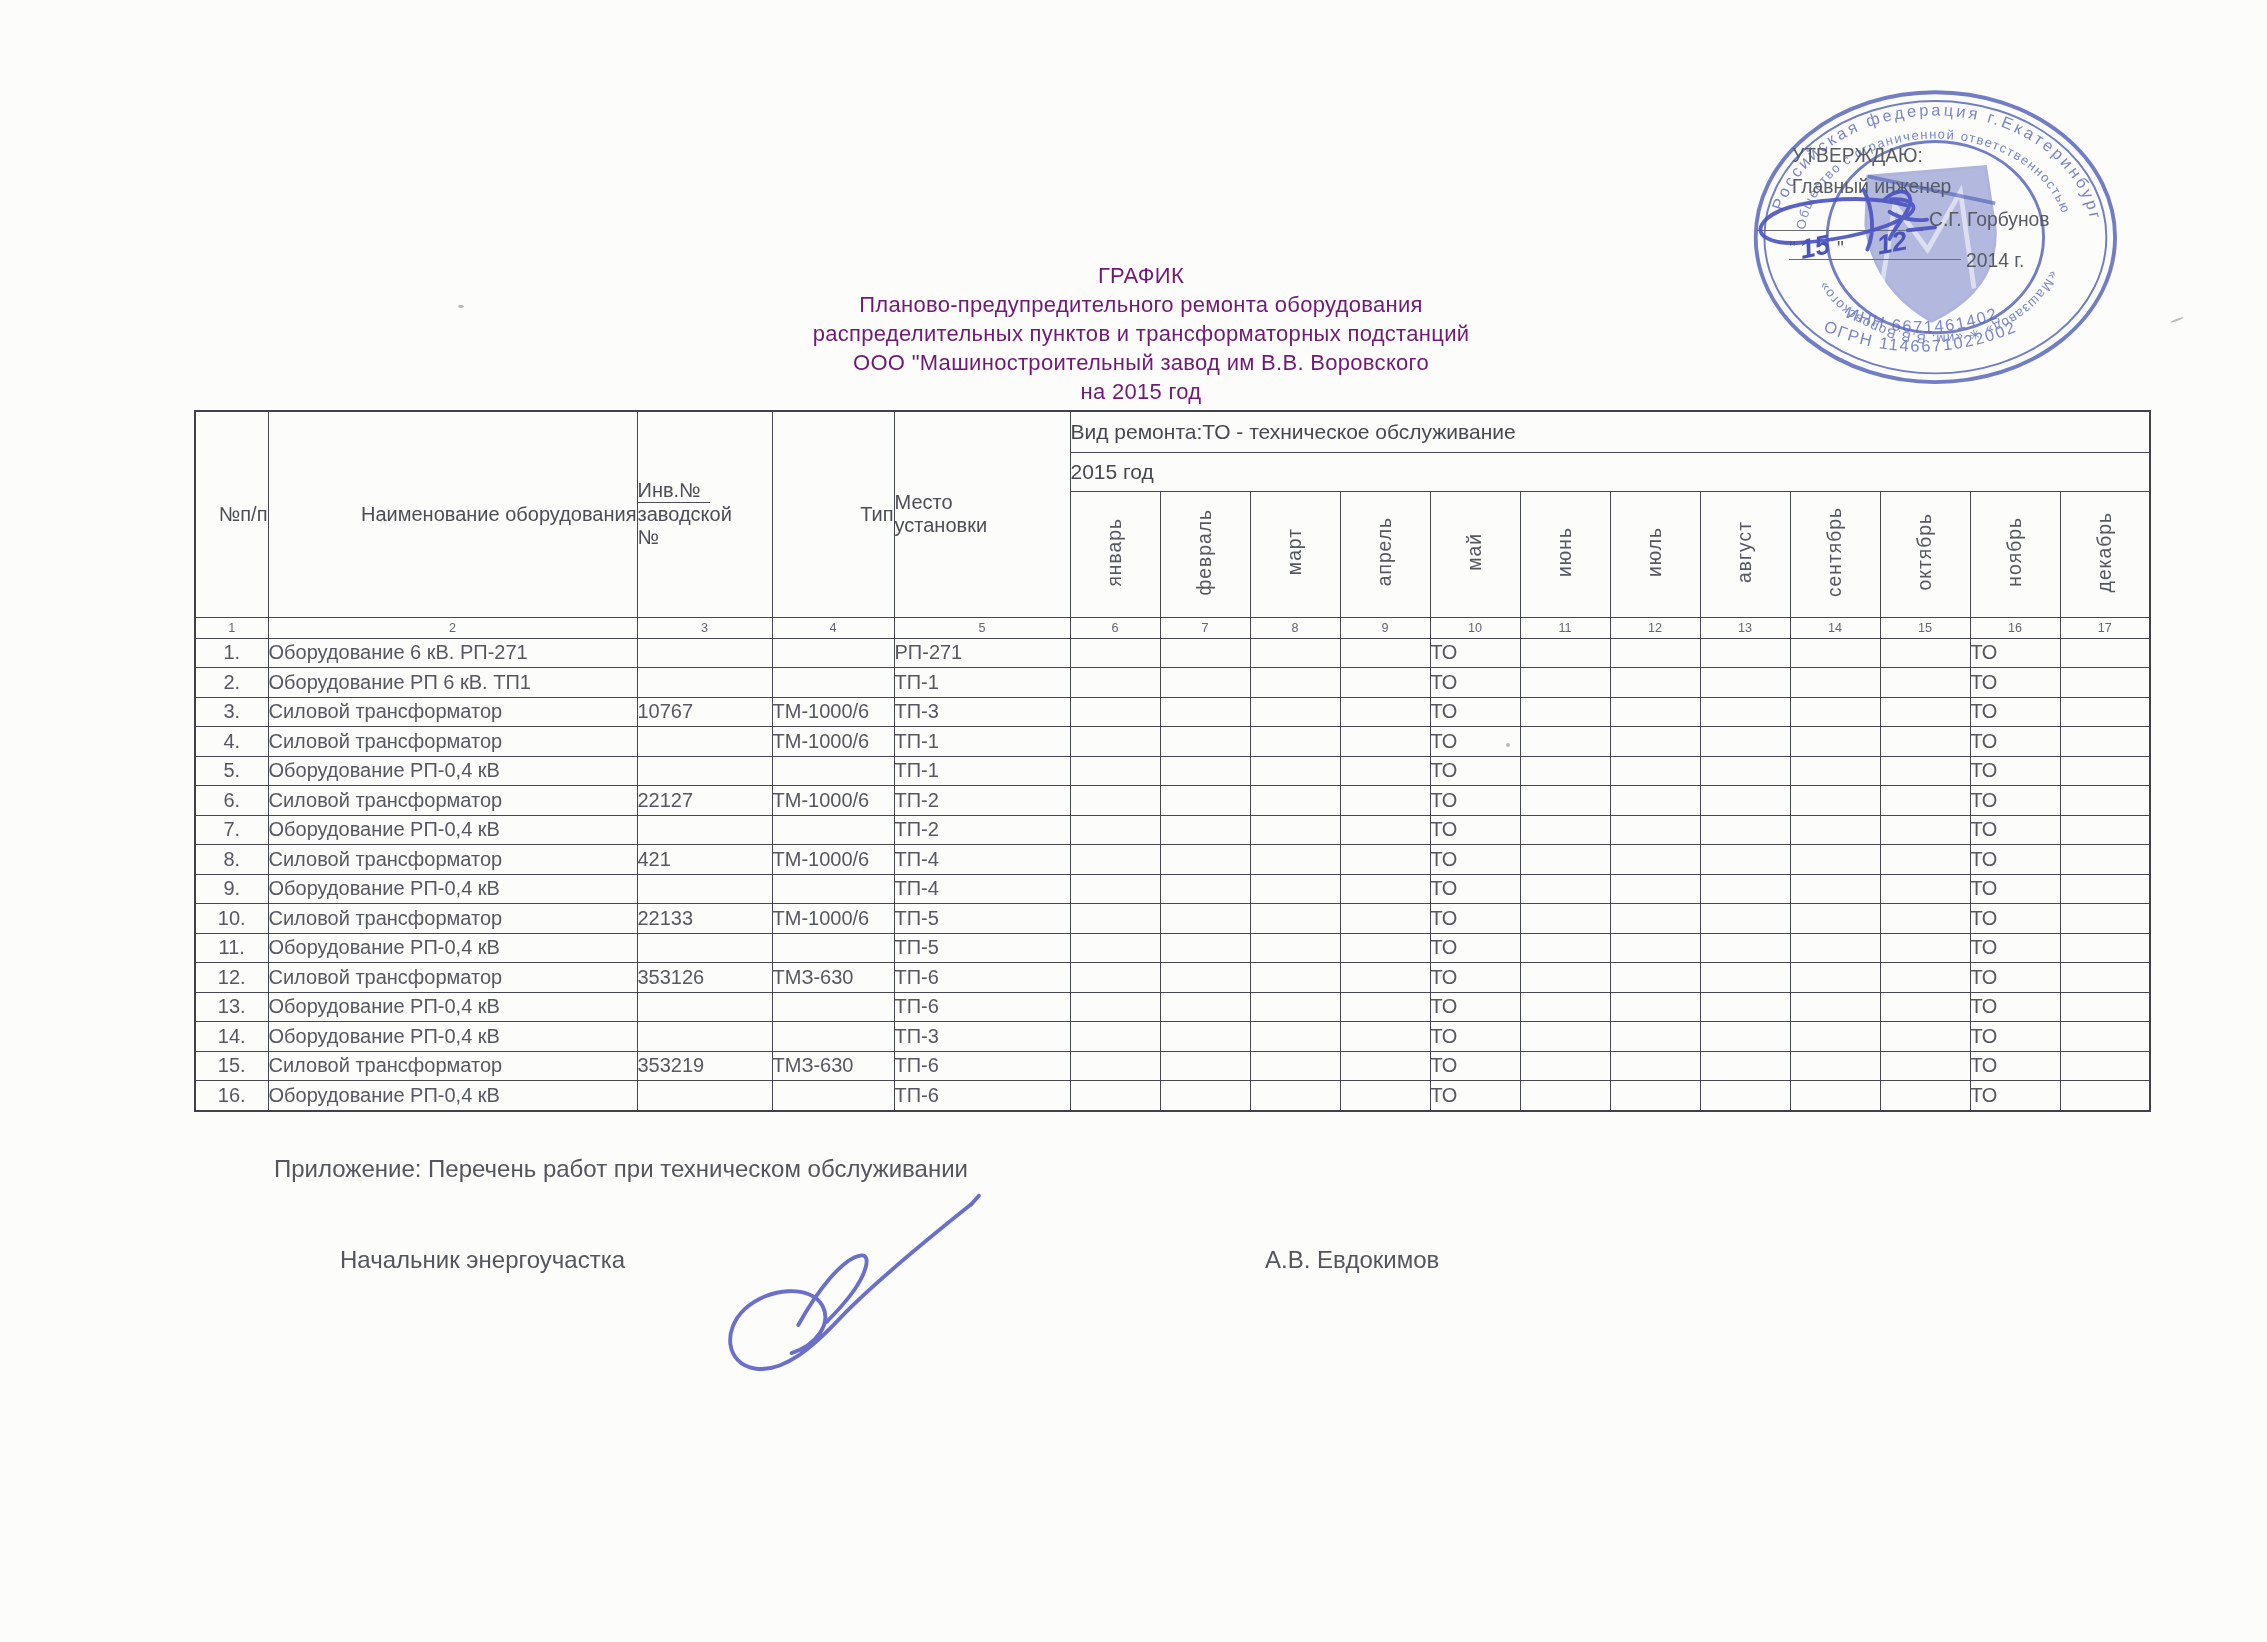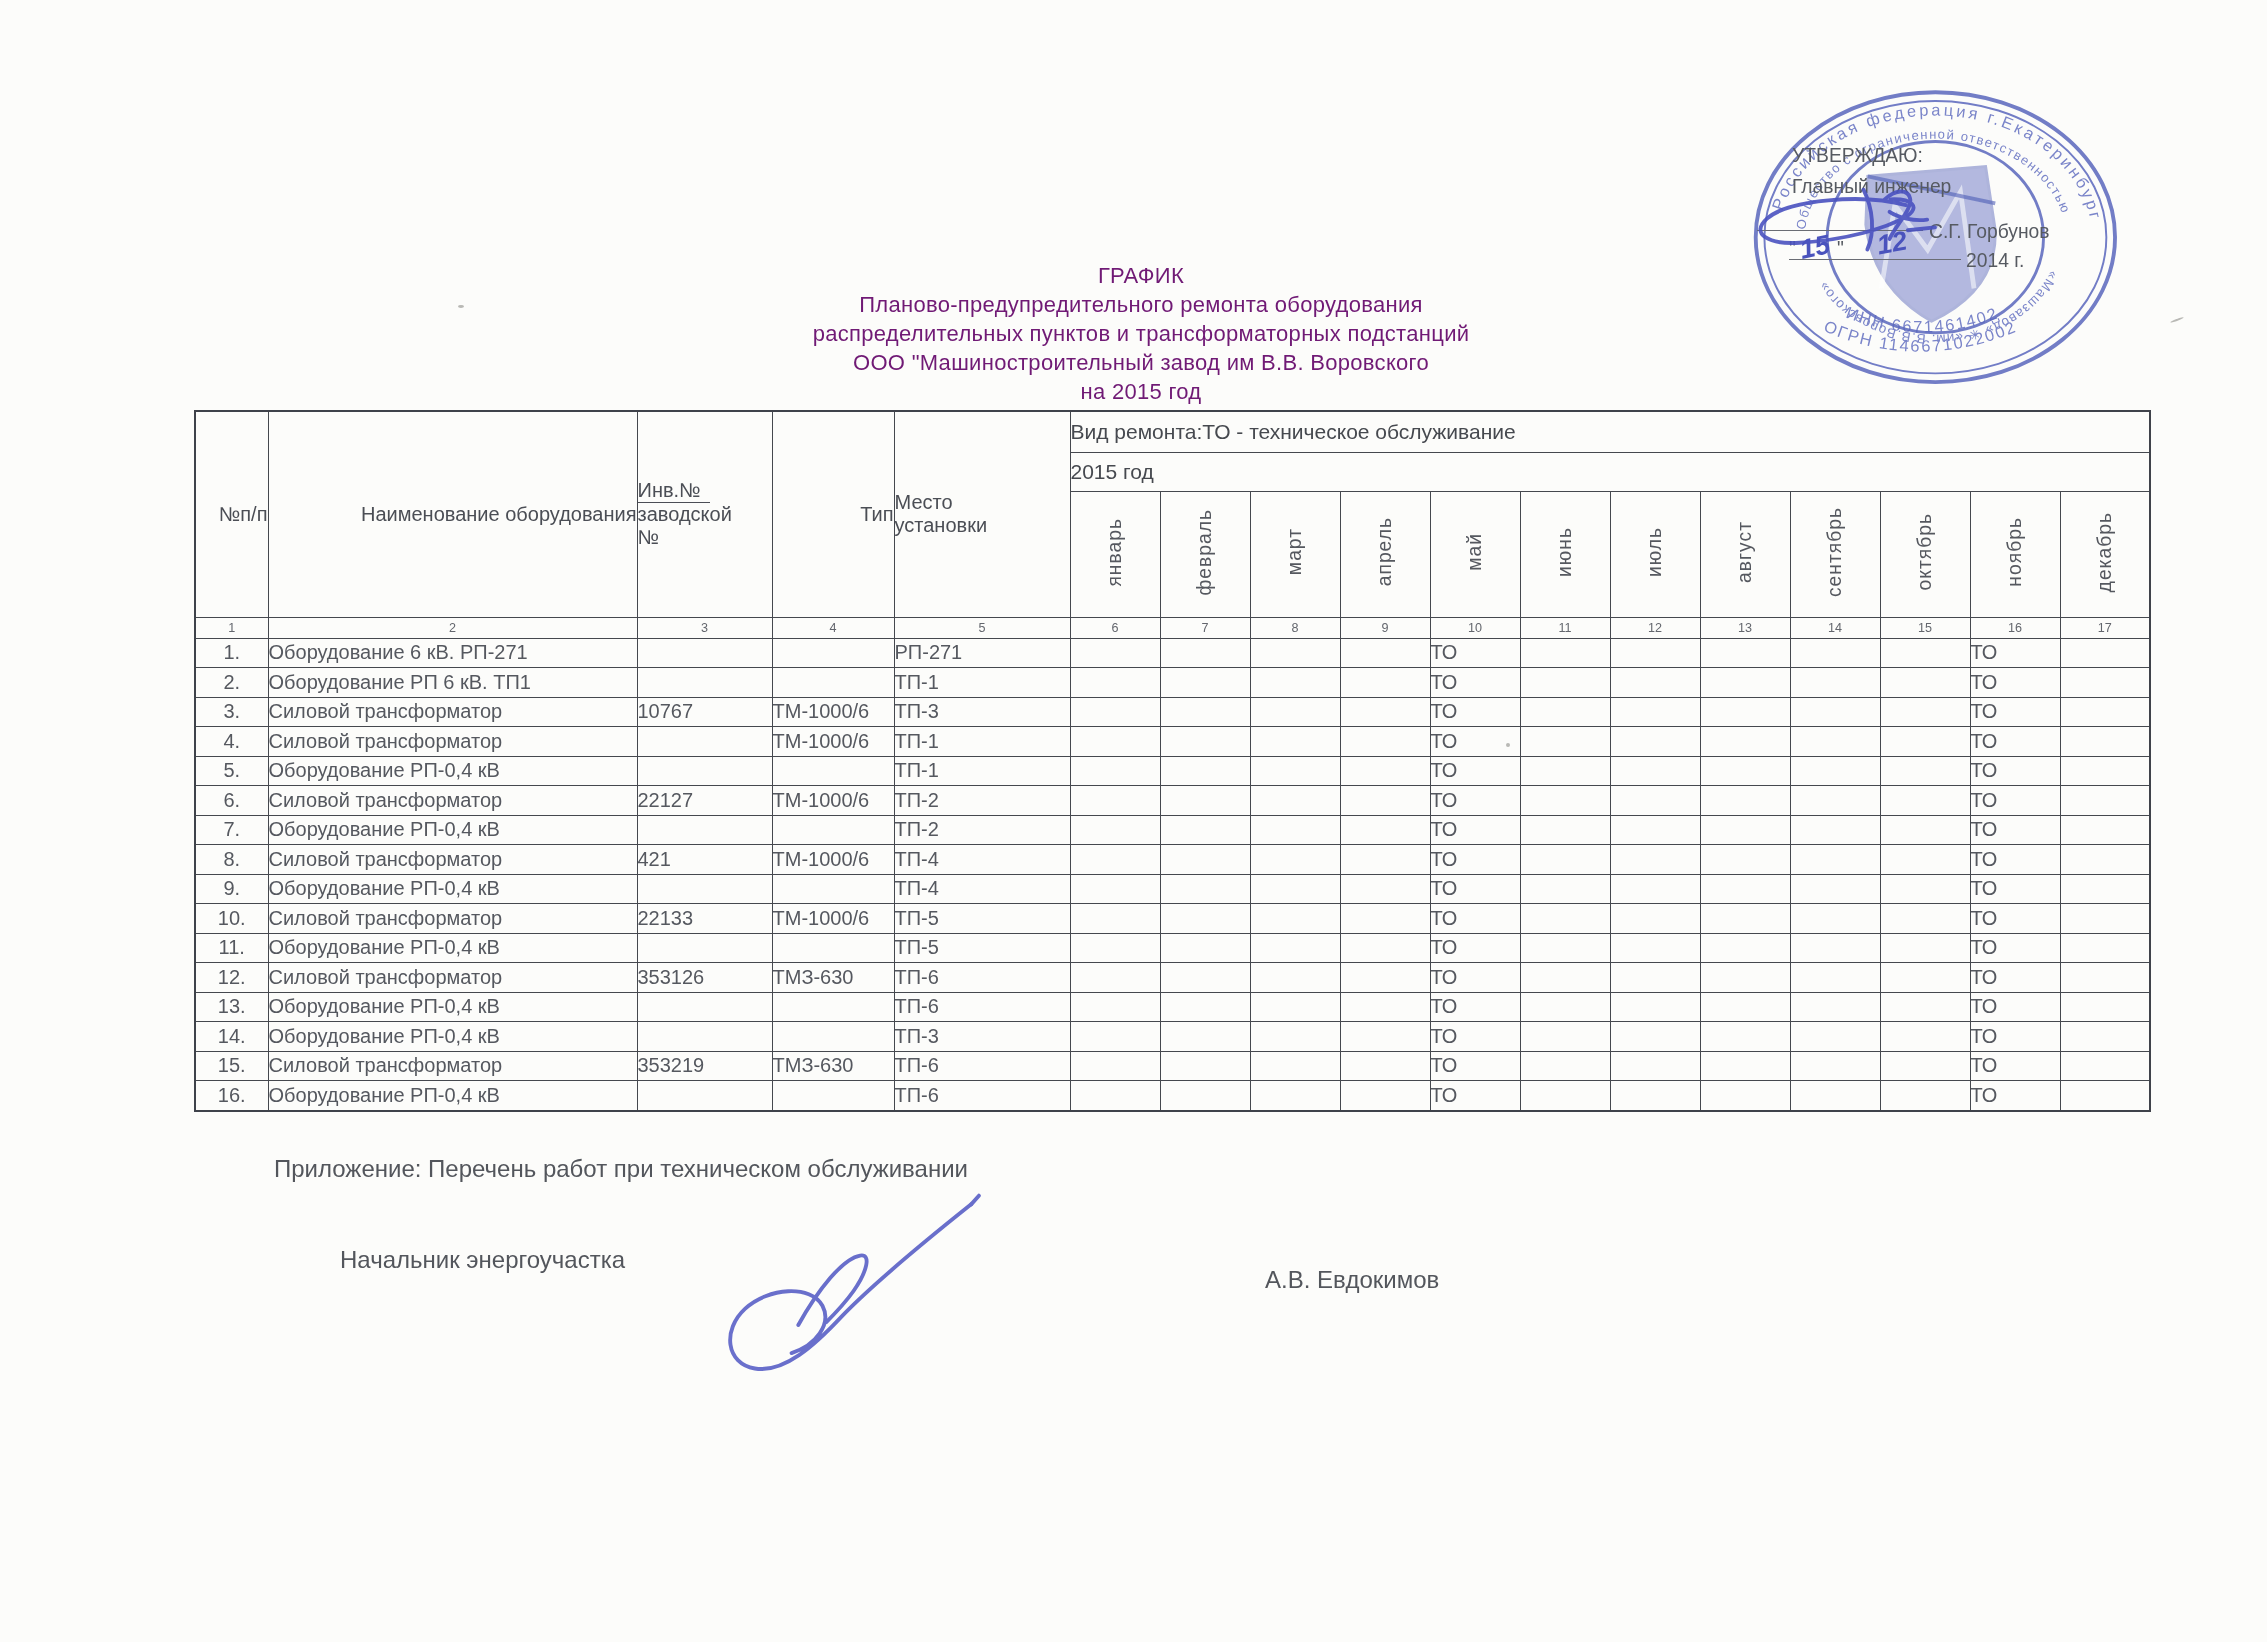--- a/index.html
+++ b/index.html
@@ -96,21 +96,21 @@
 
     <g>
       <path d="M 1934 182 L 2056 172 L 2066 238 Q 2068 300 2000 332 Q 1940 298 1932 232 Z" fill="#4c5ab8" opacity="0.45" stroke="#4050b0" stroke-width="3"></path>
       <path d="M 1948 298 L 1962 212 L 1996 258 L 2030 198 L 2044 298" fill="none" stroke="#ffffff" stroke-width="5" opacity="0.55"></path>
       <path d="M 1934 182 L 2066 210" stroke="#4050b0" stroke-width="4" fill="none" opacity="0.6"></path>
     </g>
   </svg>
 
   <span class="appr" style="left:1792px;top:145px;">УТВЕРЖДАЮ:</span>
   <span class="appr" style="left:1792px;top:176px;">Главный инженер</span>
-  <span class="appr" style="left:1929px;top:209px;margin-top:12px;">С.Г. Горбунов</span>
+  <span class="appr" style="left:1929px;top:209px;">С.Г. Горбунов</span>
   <div class="appr-line" style="left:1757px;top:230px;width:166px;"></div>
   <span class="appr" style="left:1789px;top:238px;">"</span>
   <span class="hand" style="position:absolute;left:1800px;top:232px;transform:rotate(-12deg);">15</span>
   <span class="appr" style="left:1837px;top:238px;">"</span>
   <span class="hand" style="position:absolute;left:1877px;top:228px;transform:rotate(-10deg);">12</span>
   <div class="appr-line" style="left:1789px;top:259px;width:172px;"></div>
   <span class="appr" style="left:1966px;top:238px;margin-top:12px;">2014 г.</span>
 
   <svg class="sig-svg" style="left:1738px;top:179px;" width="222" height="87" viewBox="1800 185 230 90">
     <g fill="none" stroke="#4a52c0" stroke-width="4" stroke-linecap="round" opacity="0.9">
@@ -486,21 +486,21 @@
           <td class="td-month"></td>
           <td class="td-month"></td>
           <td class="td-month">ТО</td>
           <td class="td-month"></td>
         </tr>
       </tbody>
   </table>
 
   <span class="foot" style="left:274px;top:1155px;">Приложение: Перечень работ при техническом обслуживании</span>
   <span class="foot" style="left:340px;top:1246px;">Начальник энергоучастка</span>
-  <span class="foot" style="left:1265px;top:1246px;margin-top:20px;">А.В. Евдокимов</span>
+  <span class="foot" style="left:1265px;top:1246px;">А.В. Евдокимов</span>
 
   <svg class="sig-svg" style="left:695px;top:1183px;" width="309" height="203" viewBox="720 1225 320 210">
     <g fill="none" stroke="#5a60c6" stroke-width="4" stroke-linecap="round" opacity="0.9">
       <path d="M 1006 1247 C 952 1290 902 1332 872 1363 C 844 1393 812 1422 782 1417 C 752 1412 748 1377 772 1355 C 796 1333 840 1330 852 1352 C 862 1371 845 1393 820 1401"></path>
       <path d="M 827 1372 C 847 1336 873 1303 891 1300 C 903 1298 898 1317 884 1337 C 874 1351 862 1363 856 1369"></path>
       <path d="M 1006 1247 L 1014 1238"></path>
     </g>
   </svg>
 
   <div class="artifact" style="left:458px;top:305px;width:5.8px;height:2.9px;"></div>

